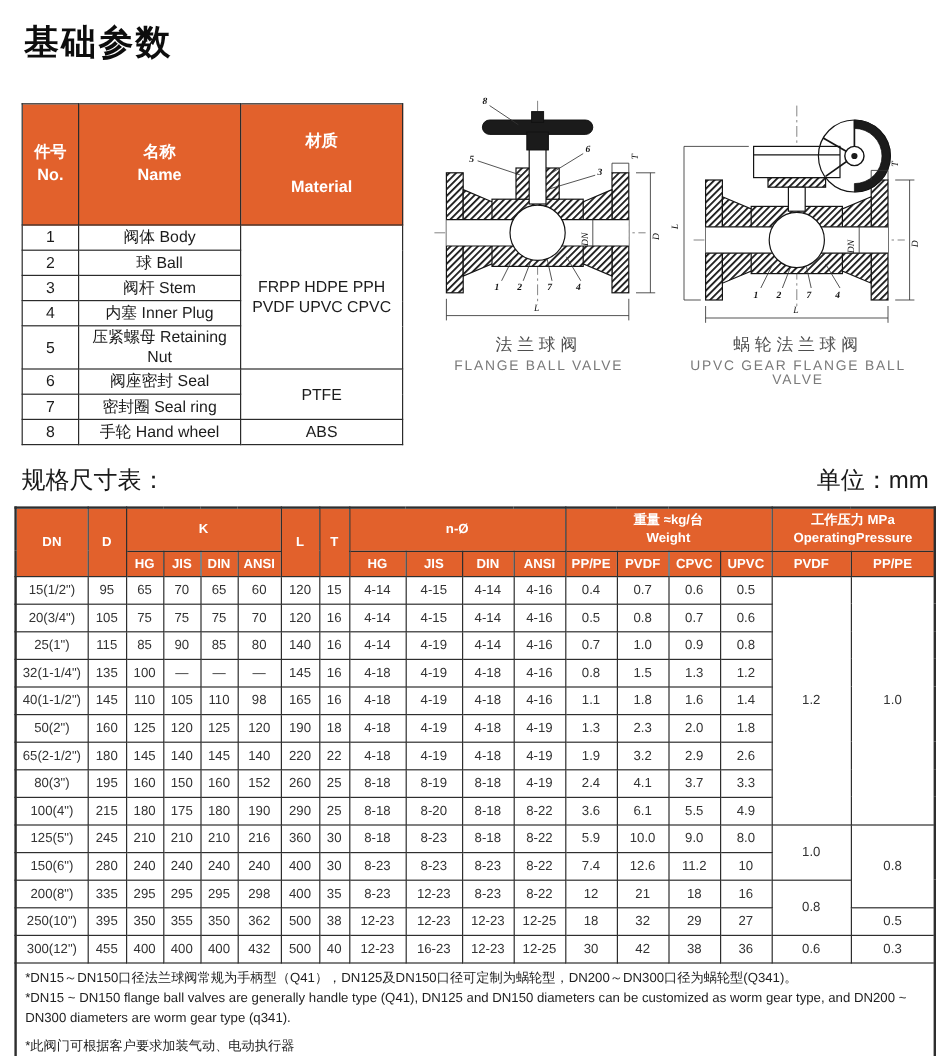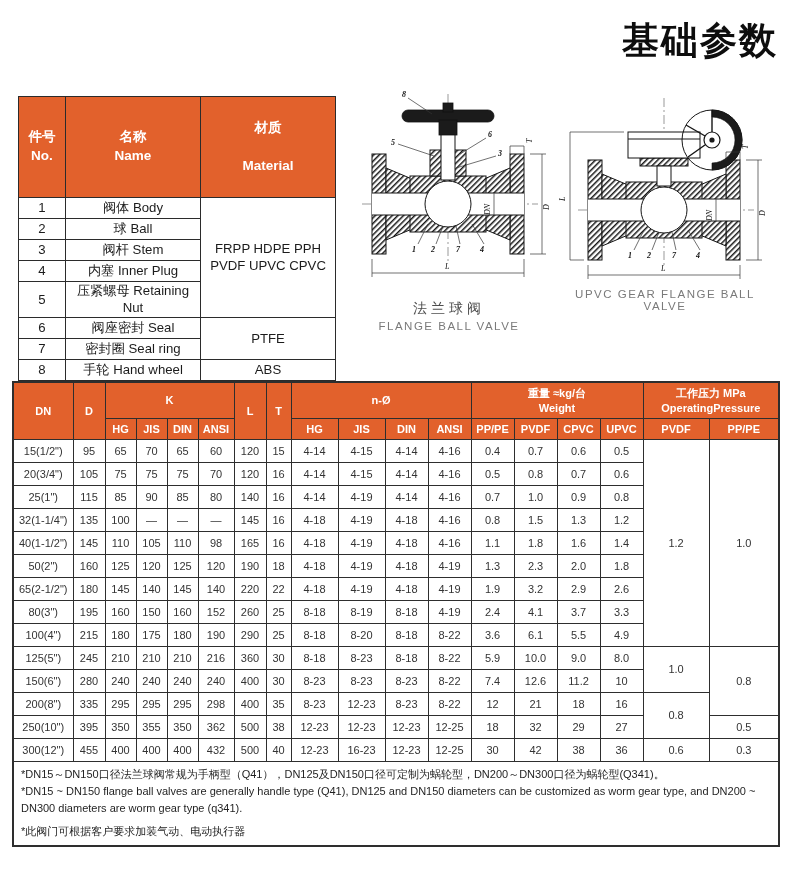--- a/index.html
+++ b/index.html
@@ -1,35 +1,35 @@
 <!DOCTYPE html>
 <html><head>
 <meta charset="utf-8">
 <style>
   * { box-sizing: border-box; }
   html,body { width:790px; height:880px; margin:0; padding:0; background:#fff;
     font-family:"Liberation Sans", sans-serif; color:#222; overflow:hidden; }
   .page { padding:10px 12px 0 12px; }
 
-  .page-title { font-size:37px; font-weight:700; color:#0d0d0d; letter-spacing:2px; margin:6px 0 10px 8px;text-align:right; }
+  .page-title { font-size:29px; font-weight:700; color:#0d0d0d; letter-spacing:2px; margin:6px 0 10px 8px; }
 
   
   .top { display:flex; align-items:flex-start; }
   .parts-wrap { margin:20px 0 0 6px; }
   table.parts { border-collapse:collapse; }
   .parts th, .parts td { border:1.6px solid #2b2b2b; text-align:center; }
   .parts thead th { background:#E2612C; color:#fff; font-size:13.5px; font-weight:700; padding:3px 4px; line-height:1.4; }
   .parts tbody td { font-size:13.2px; color:#1c1c1c; padding:1px 3px; height:21px; line-height:1.25; }
   .pt-no { width:48px; }
   .pt-name { width:140px; }
   .pt-mat { width:140px; white-space:pre-line; font-size:13.2px; }
 
   .drawings { flex:1; display:flex; justify-content:space-between; padding:0 2px 0 8px; }
   .drawing { text-align:center; }
-  .cap-zh { font-size:14px; color:#4e4e4e; letter-spacing:4px; margin-top:14px; }
+  .cap-zh { font-size:14px; color:#4e4e4e; letter-spacing:4px; margin-top:2px; }
   .cap-en { font-size:11.5px; color:#7a7a7a; letter-spacing:1.5px; margin-top:2px; }
 
   
   .mid { display:flex; justify-content:space-between; align-items:baseline; margin:16px 4px 8px 6px; }
   .spec-label, .unit-label { font-size:20px; color:#1a1a1a; }
 
   
   table.spec { border-collapse:collapse; table-layout:fixed; width:766px; border:2px solid #2e2e2e; }
   .spec th, .spec td { border:1px solid #2e2e2e; text-align:center; overflow:hidden; }
   .spec thead th { background:#E2612C; color:#fff; font-weight:700; font-size:11px; padding:1px 0; line-height:1.35; }
@@ -262,25 +262,30 @@
               <line x1="16" y1="184" x2="30" y2="184"></line>
           </g>
           <g class="dim">
             <text x="107" y="195">L</text>
             <text transform="rotate(-90 211 137)" x="208" y="137">D</text>
             <text transform="rotate(-90 158 140)" x="153" y="140">DN</text>
             <text transform="rotate(-90 194 70)" x="191" y="70">T</text>
             <text transform="rotate(-90 11 122)" x="8" y="122">L</text>
           </g>
         </svg>
+        <div class="cap-zh">蜗轮法兰球阀</div>
         <div class="cap-en">UPVC GEAR FLANGE BALL VALVE</div>
       </div>
     </div>
   </div>
 
+  <div class="mid">
+    <span class="spec-label">规格尺寸表：</span>
+    <span class="unit-label">单位：mm</span>
+  </div>
 
   <table class="spec">
     <colgroup>
       <col style="width:60px">
         <col style="width:32px">
       <col style="width:31px">
         <col style="width:31px">
         <col style="width:31px">
         <col style="width:36px">
       <col style="width:32px">

